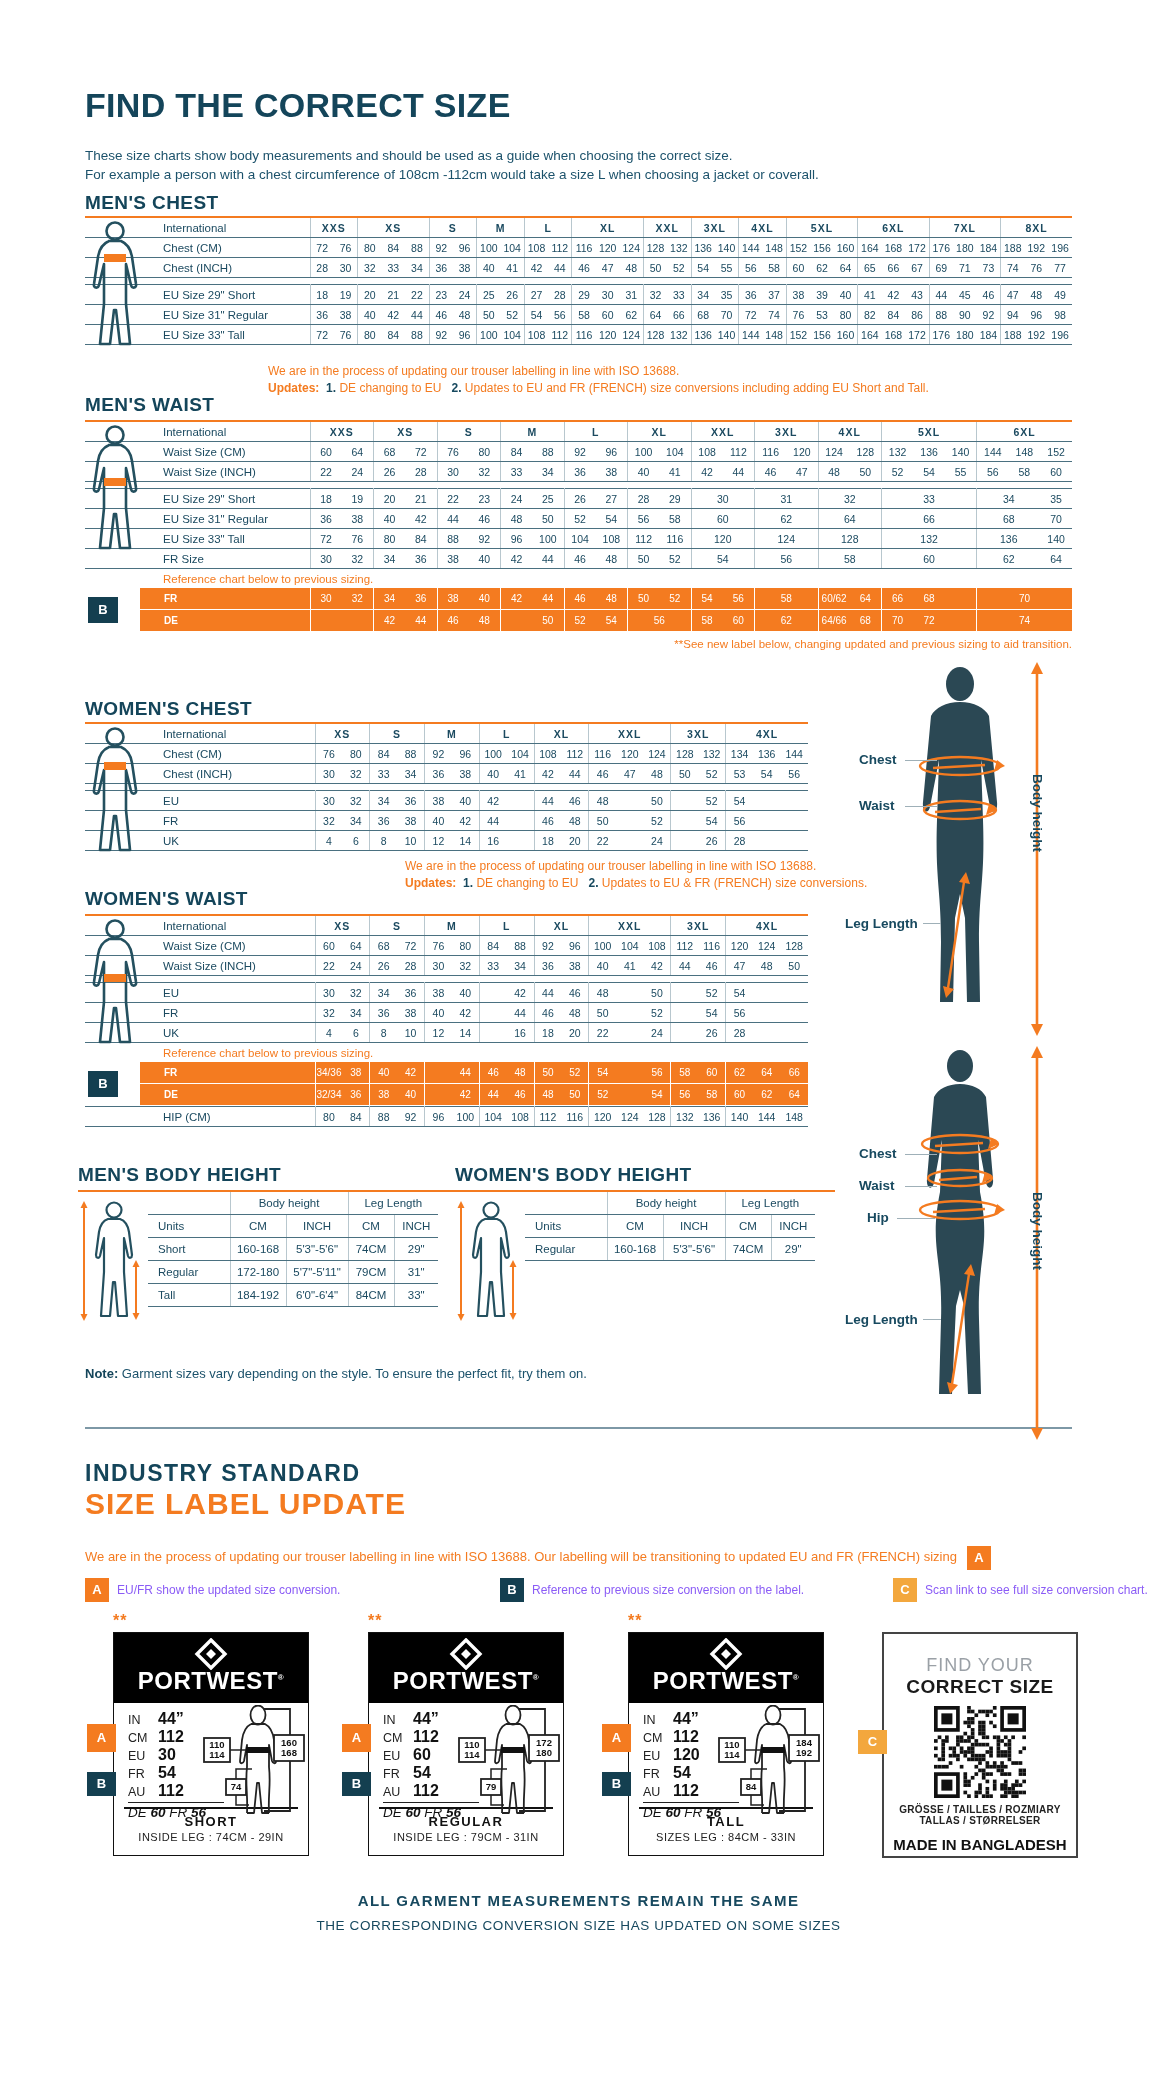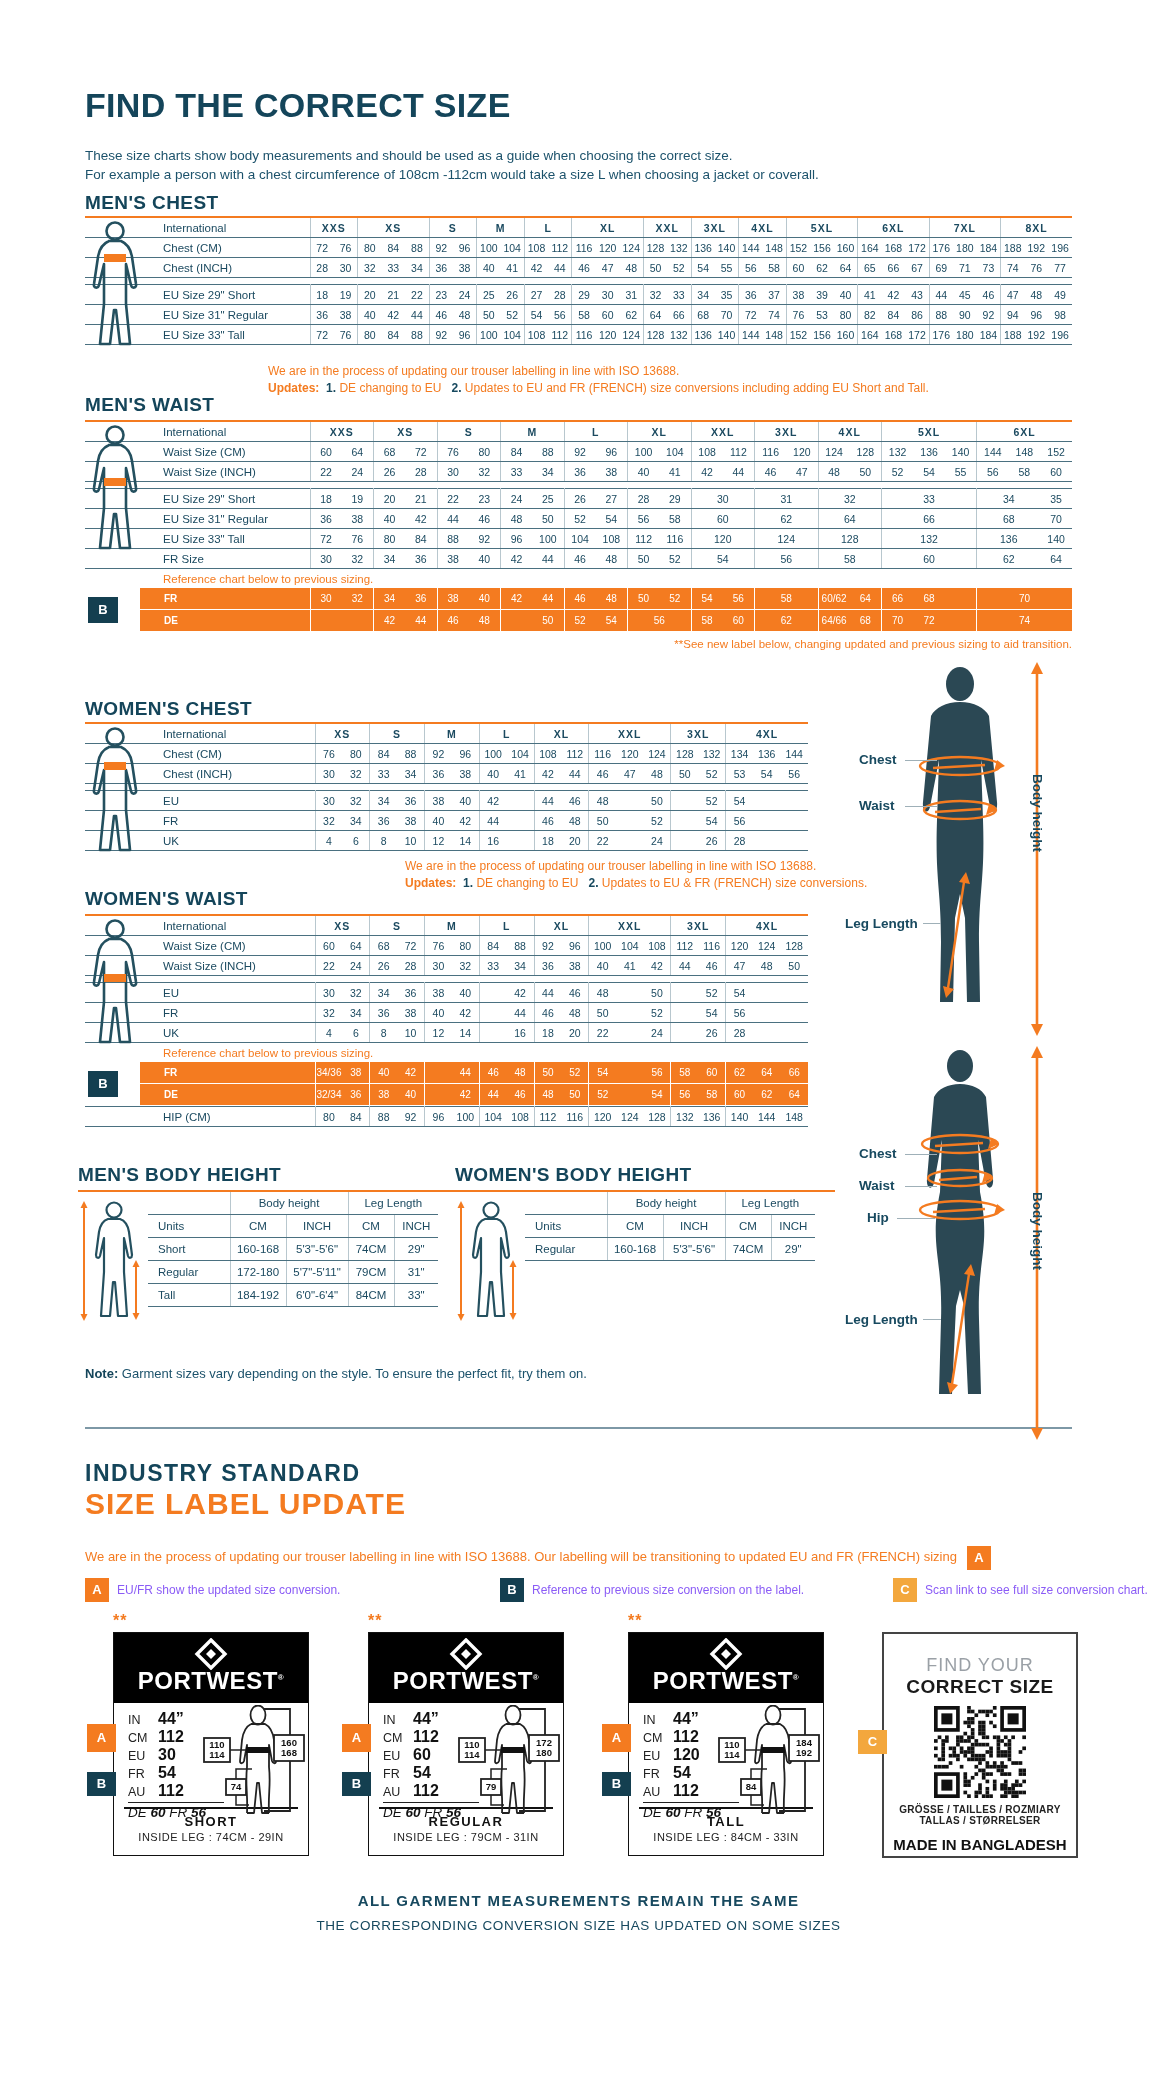--- a/index.html
+++ b/index.html
@@ -1423,21 +1423,21 @@
   <rect x="72" y="30" width="30" height="26" fill="#fff" stroke="#222" stroke-width="1.8"></rect>
   <text x="87" y="41">184</text>
               <text x="87" y="51">192</text>
   <path d="M50 64 L34 64 L34 100 L47 100" fill="none" stroke="#222" stroke-width="1.5"></path>
   <rect x="24" y="74" width="20" height="16" fill="#fff" stroke="#222" stroke-width="1.8"></rect>
   <text x="34" y="85">84</text>
             </svg>
       </div>
       <div class="lfoot">
         <div class="fit">TALL</div>
-        <div class="ileg">INSIDE LEG : 84CM - 33IN</div>
+        <div class="ileg">SIZES LEG : 84CM - 33IN</div>
       </div>
     </div>
     <div class="cbadge ob" style="top:112px">A</div>
     <div class="cbadge tb" style="top:160px">B</div>
   </div>
     </div>
 
   <div id="qr-card" class="abs" style="left:882px;top:1632px;width:196px;height:226px">
     <div class="qline1">FIND YOUR</div>
     <div class="qline2">CORRECT SIZE</div>

